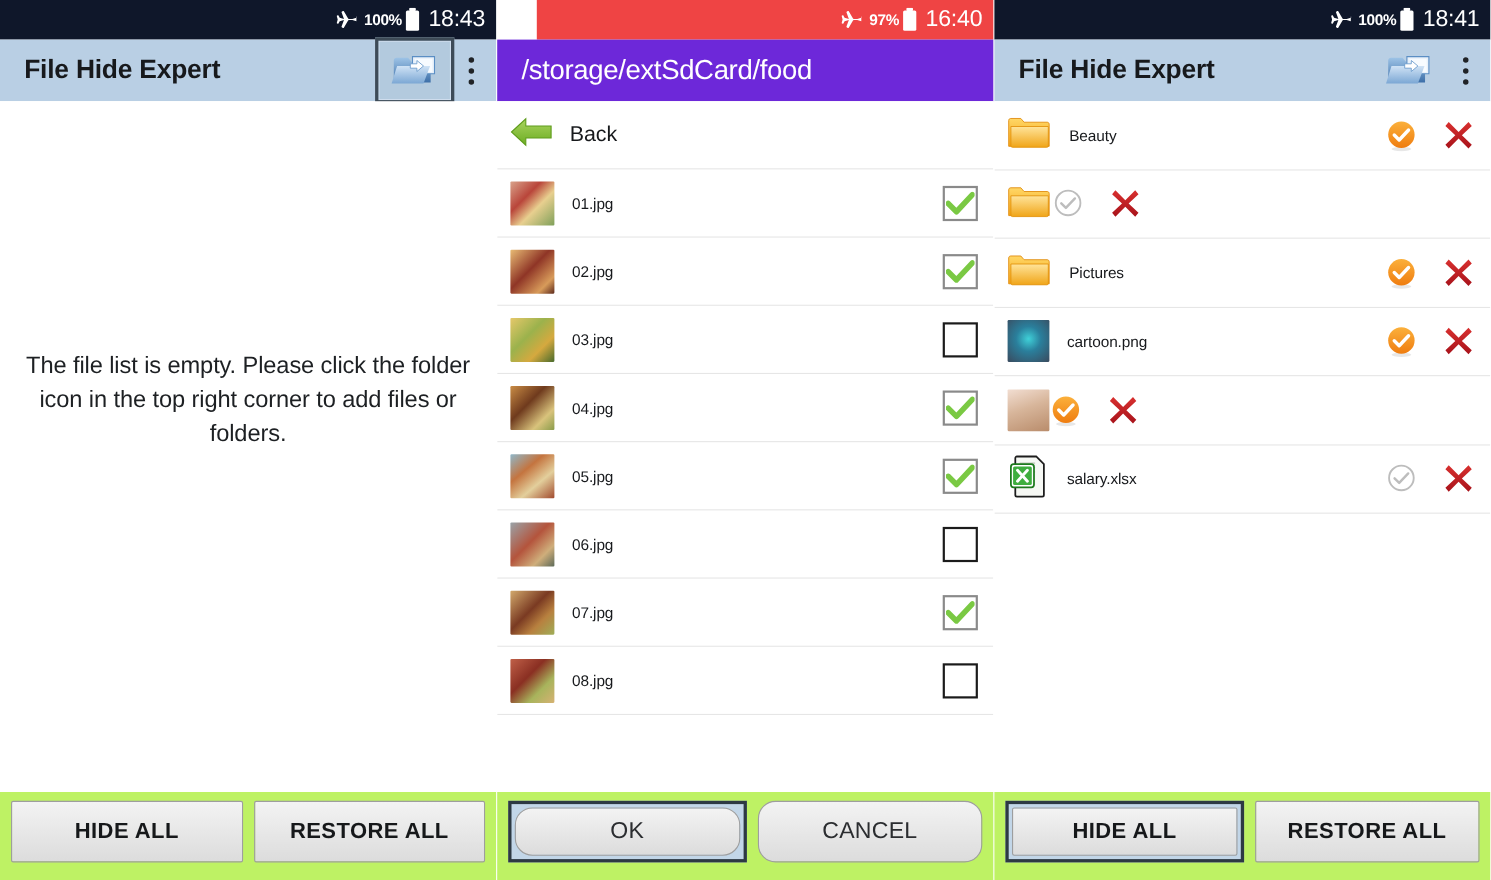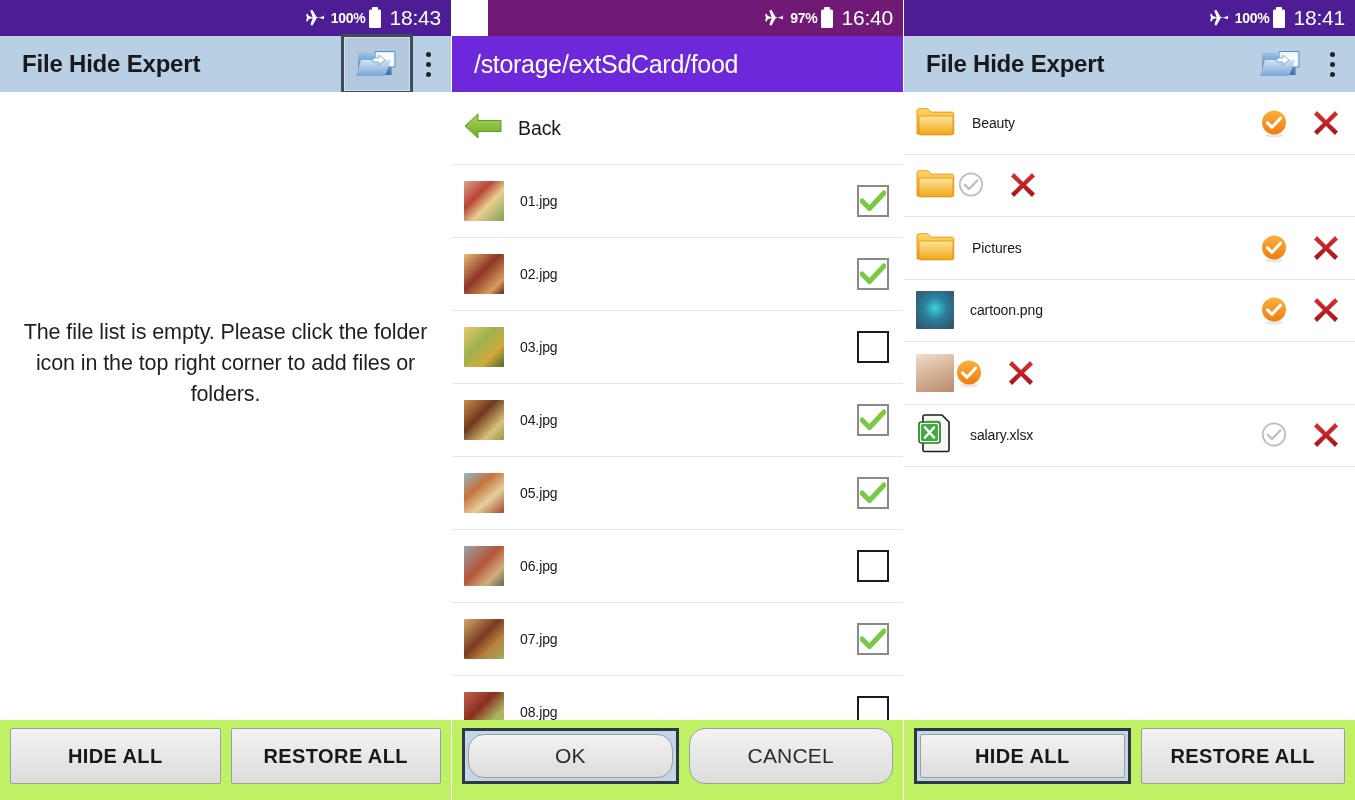--- a/index.html
+++ b/index.html
@@ -19,22 +19,22 @@
   }
   .panel:last-child { width: 451px; border-right: none; }
 
   
   .statusbar {
     height: 36px; flex: none;
     display: flex; align-items: center; justify-content: flex-end;
     padding-right: 10px;
     color: #ffffff;
   }
-  .statusbar.gray { background: #4c1d95; }
-  .statusbar.teal { background: #701a75; margin-left: 36px; }
+  .statusbar.gray { background: #0f172a; }
+  .statusbar.teal { background: #ef4444; margin-left: 36px; }
   .sb-plane { margin-right: 6px; display: inline-flex; align-items: center; }
   .sb-batt-pct { font-size: 14px; font-weight: bold; letter-spacing: -0.3px; margin-right: 3px; }
   .sb-batt-icon { margin-right: 7px; display: inline-flex; align-items: center; }
   .sb-time { font-size: 21px; letter-spacing: -0.2px; }
 
   
   .appbar {
     height: 56px; flex: none;
     display: flex; align-items: center;
     padding: 0 8px 0 22px;
@@ -74,21 +74,21 @@
     font-size: 21.5px; color: #1d2023; line-height: 31px;
     letter-spacing: -0.1px;
   }
 
   
   .row {
     display: flex; align-items: center;
     border-bottom: 1px solid #e6e6e6;
     padding: 0 14px 0 12px;
   }
-  .row.h62 { height: 73px; }
+  .row.h62 { height: 62px; }
   .row.h63 { height: 62.5px; }
   .row-name {
     flex: 1 1 auto; font-size: 14px; color: #17191c;
     letter-spacing: -0.1px; margin-left: 16px;
   }
   .row.back .row-name { font-size: 19.5px; }
 
   .thumb { width: 40px; height: 40px; flex: none; border-radius: 1px; }
   .thumb-sm { width: 38px; height: 38px; }
 

